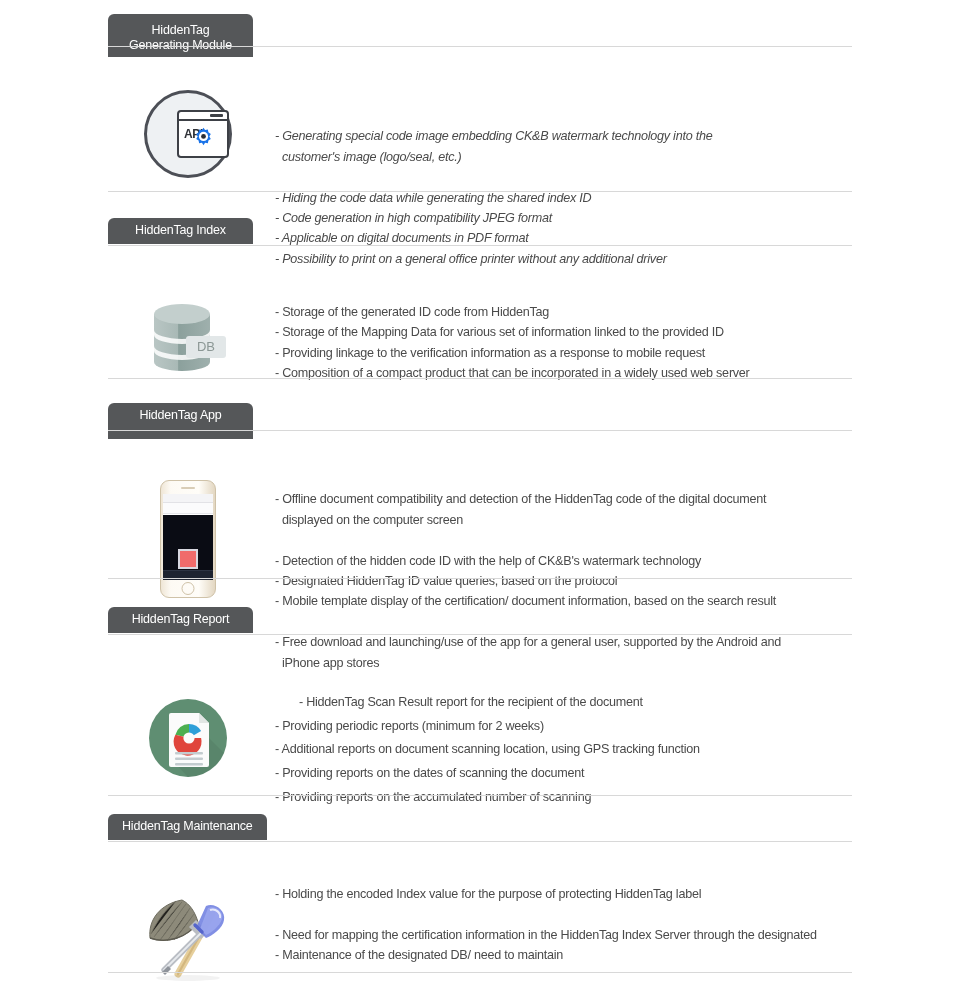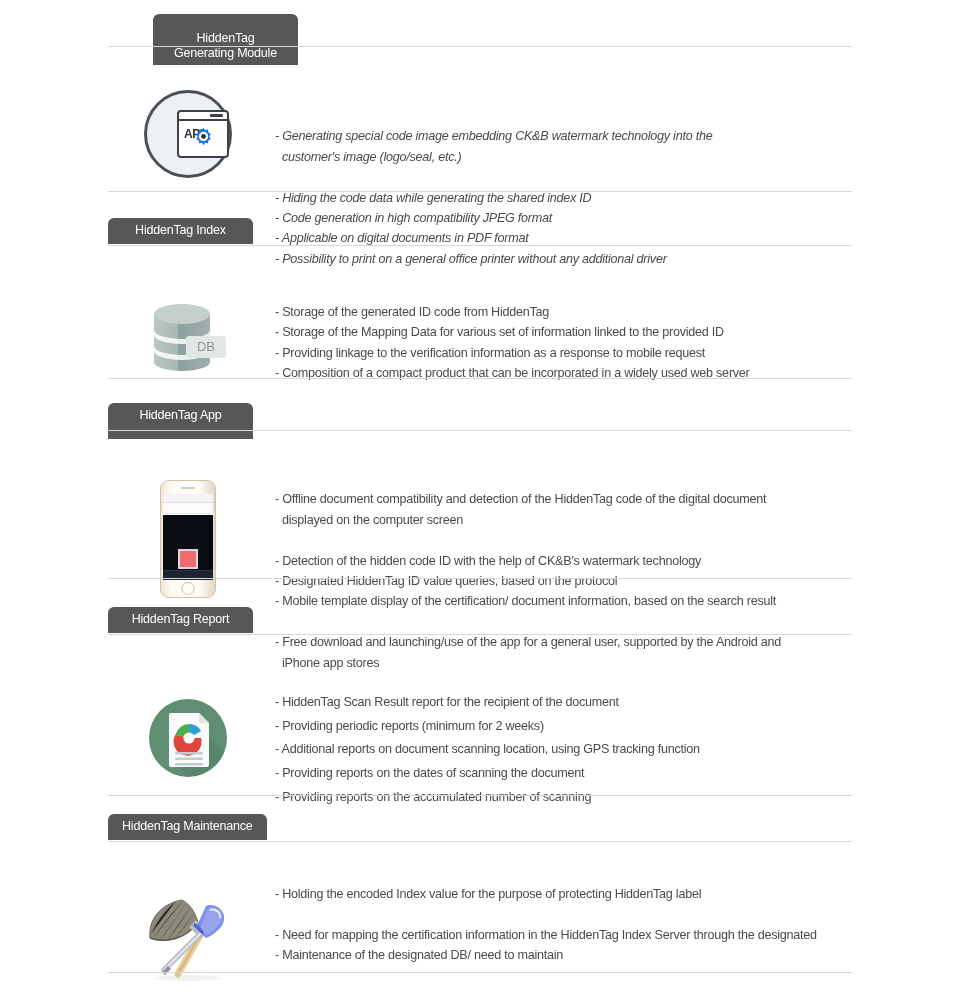--- a/index.html
+++ b/index.html
@@ -23,21 +23,21 @@
     color: #ffffff;
     border-radius: 6px 6px 0 0;
     text-align: center;
     font-size: 12.5px;
     line-height: 1.18;
     padding: 4px 14px 4px 14px;
     letter-spacing: -0.2px;
     white-space: pre-line;
     font-weight: 400;
   }
-  .tab.two-line { font-size: 12.5px; padding-top: 17px; margin-left: 45px; }
+  .tab.two-line { font-size: 12.5px; padding-top: 9px; }
   .rule {
     position: absolute; left: 108px; width: 744px;
     height: 1px; background: #d8d8d8;
   }
 
   
   .body { position: relative; }
   .icon-col {
     position: absolute; left: 108px; top: 0;
     width: 160px; display: flex; align-items: flex-start; justify-content: center;
@@ -264,21 +264,21 @@
             <path d="M40 39 m0 -14 a14 14 0 0 0 -13.6 10.8 l13.6 3.2z" fill="#4caf50"></path>
             <path d="M40 39 m-13.6 -3.2 a14 14 0 1 0 25.7 3.2 l-12.1 0z" fill="#e0453c"></path>
             <circle cx="40" cy="39" r="5.6" fill="#fbfbfb"></circle>
             <rect x="26" y="53" width="28" height="2.6" rx="1" fill="#c3cccf"></rect>
             <rect x="26" y="58.5" width="28" height="2.6" rx="1" fill="#c3cccf"></rect>
             <rect x="26" y="64" width="28" height="2.6" rx="1" fill="#c3cccf"></rect>
           </svg>
         </div>
       </div>
       <div class="text-col" style="top:52px;">
-        <div class="bullet" style="line-height:1.88;">- HiddenTag Scan Result report for the recipient of the document</div>
+        <div class="bullet" style="line-height:1.88;margin-left:24px;">- HiddenTag Scan Result report for the recipient of the document</div>
         <div class="bullet" style="line-height:1.88;">- Providing periodic reports (minimum for 2 weeks)</div>
         <div class="bullet" style="line-height:1.88;">- Additional reports on document scanning location, using GPS tracking function</div>
         <div class="bullet" style="line-height:1.88;">- Providing reports on the dates of scanning the document</div>
         <div class="bullet" style="line-height:1.88;">- Providing reports on the accumulated number of scanning</div>
       </div>
     </div>
     <div class="rule" style="top:188px;"></div>
   </div>
 
   <div class="section" style="top:814px;">

